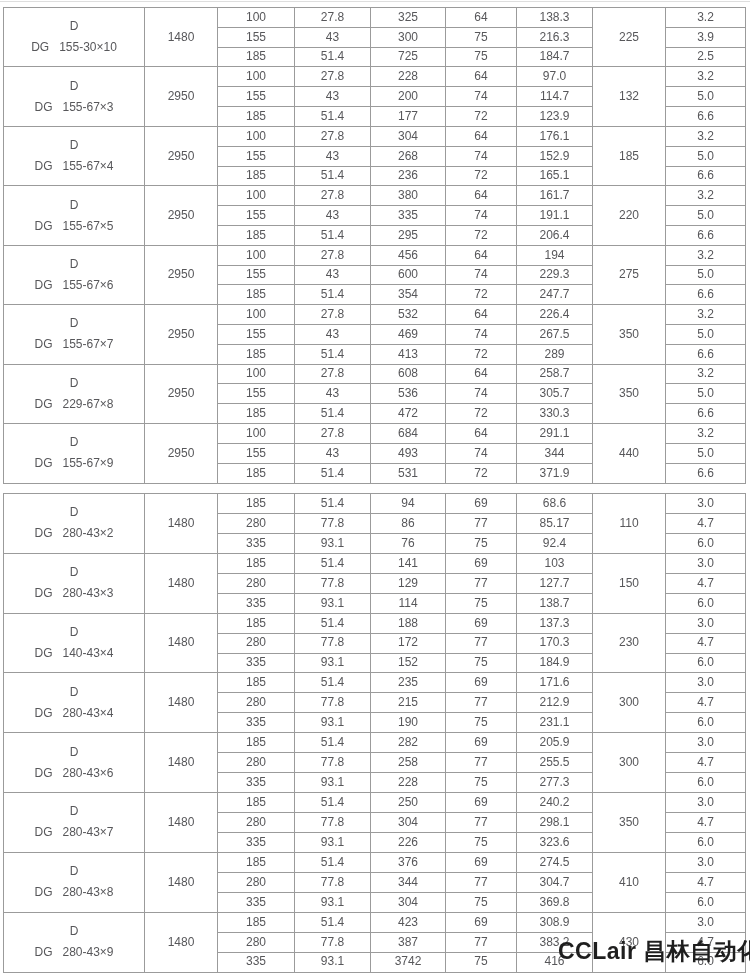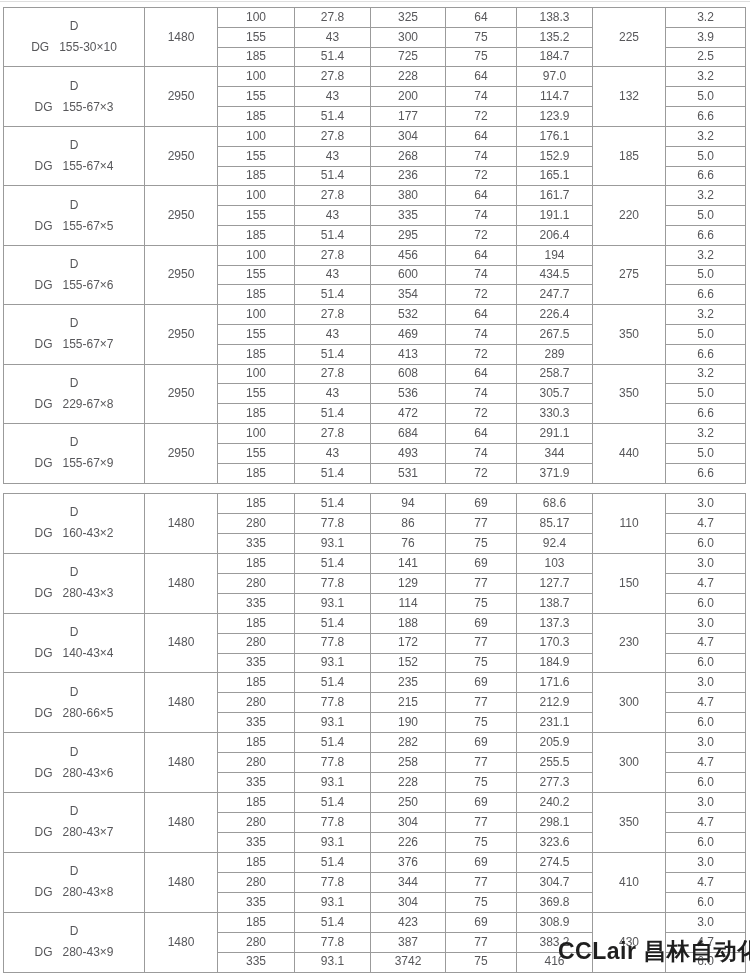--- a/index.html
+++ b/index.html
@@ -73,21 +73,21 @@
             <td>64</td>
             <td>138.3</td>
             <td rowspan="3">225</td>
             <td>3.2</td>
           </tr>
           <tr>
             <td>155</td>
             <td>43</td>
             <td>300</td>
             <td>75</td>
-            <td>135.2</td>
+            <td>216.3</td>
             <td>3.9</td>
           </tr>
           <tr>
             <td>185</td>
             <td>51.4</td>
             <td>725</td>
             <td>75</td>
             <td>184.7</td>
             <td>2.5</td>
           </tr>
@@ -193,21 +193,21 @@
             <td>64</td>
             <td>194</td>
             <td rowspan="3">275</td>
             <td>3.2</td>
           </tr>
           <tr>
             <td>155</td>
             <td>43</td>
             <td>600</td>
             <td>74</td>
-            <td>434.5</td>
+            <td>229.3</td>
             <td>5.0</td>
           </tr>
           <tr>
             <td>185</td>
             <td>51.4</td>
             <td>354</td>
             <td>72</td>
             <td>247.7</td>
             <td>6.6</td>
           </tr>
@@ -315,21 +315,21 @@
           <col style="width:75px">
           <col style="width:71px">
         <col style="width:76px">
           <col style="width:73px">
           <col style="width:80px">
       </colgroup>
       <tbody>
           <tr>
             <td rowspan="3">
               <div class="model-line">D</div>
-              <div class="model-line">DG   160-43×2</div>
+              <div class="model-line">DG   280-43×2</div>
             </td>
             <td rowspan="3">1480</td>
             <td>185</td>
             <td>51.4</td>
             <td>94</td>
             <td>69</td>
             <td>68.6</td>
             <td rowspan="3">110</td>
             <td>3.0</td>
           </tr>
@@ -405,21 +405,21 @@
             <td>335</td>
             <td>93.1</td>
             <td>152</td>
             <td>75</td>
             <td>184.9</td>
             <td>6.0</td>
           </tr>
           <tr>
             <td rowspan="3">
               <div class="model-line">D</div>
-              <div class="model-line">DG   280-66×5</div>
+              <div class="model-line">DG   280-43×4</div>
             </td>
             <td rowspan="3">1480</td>
             <td>185</td>
             <td>51.4</td>
             <td>235</td>
             <td>69</td>
             <td>171.6</td>
             <td rowspan="3">300</td>
             <td>3.0</td>
           </tr>

